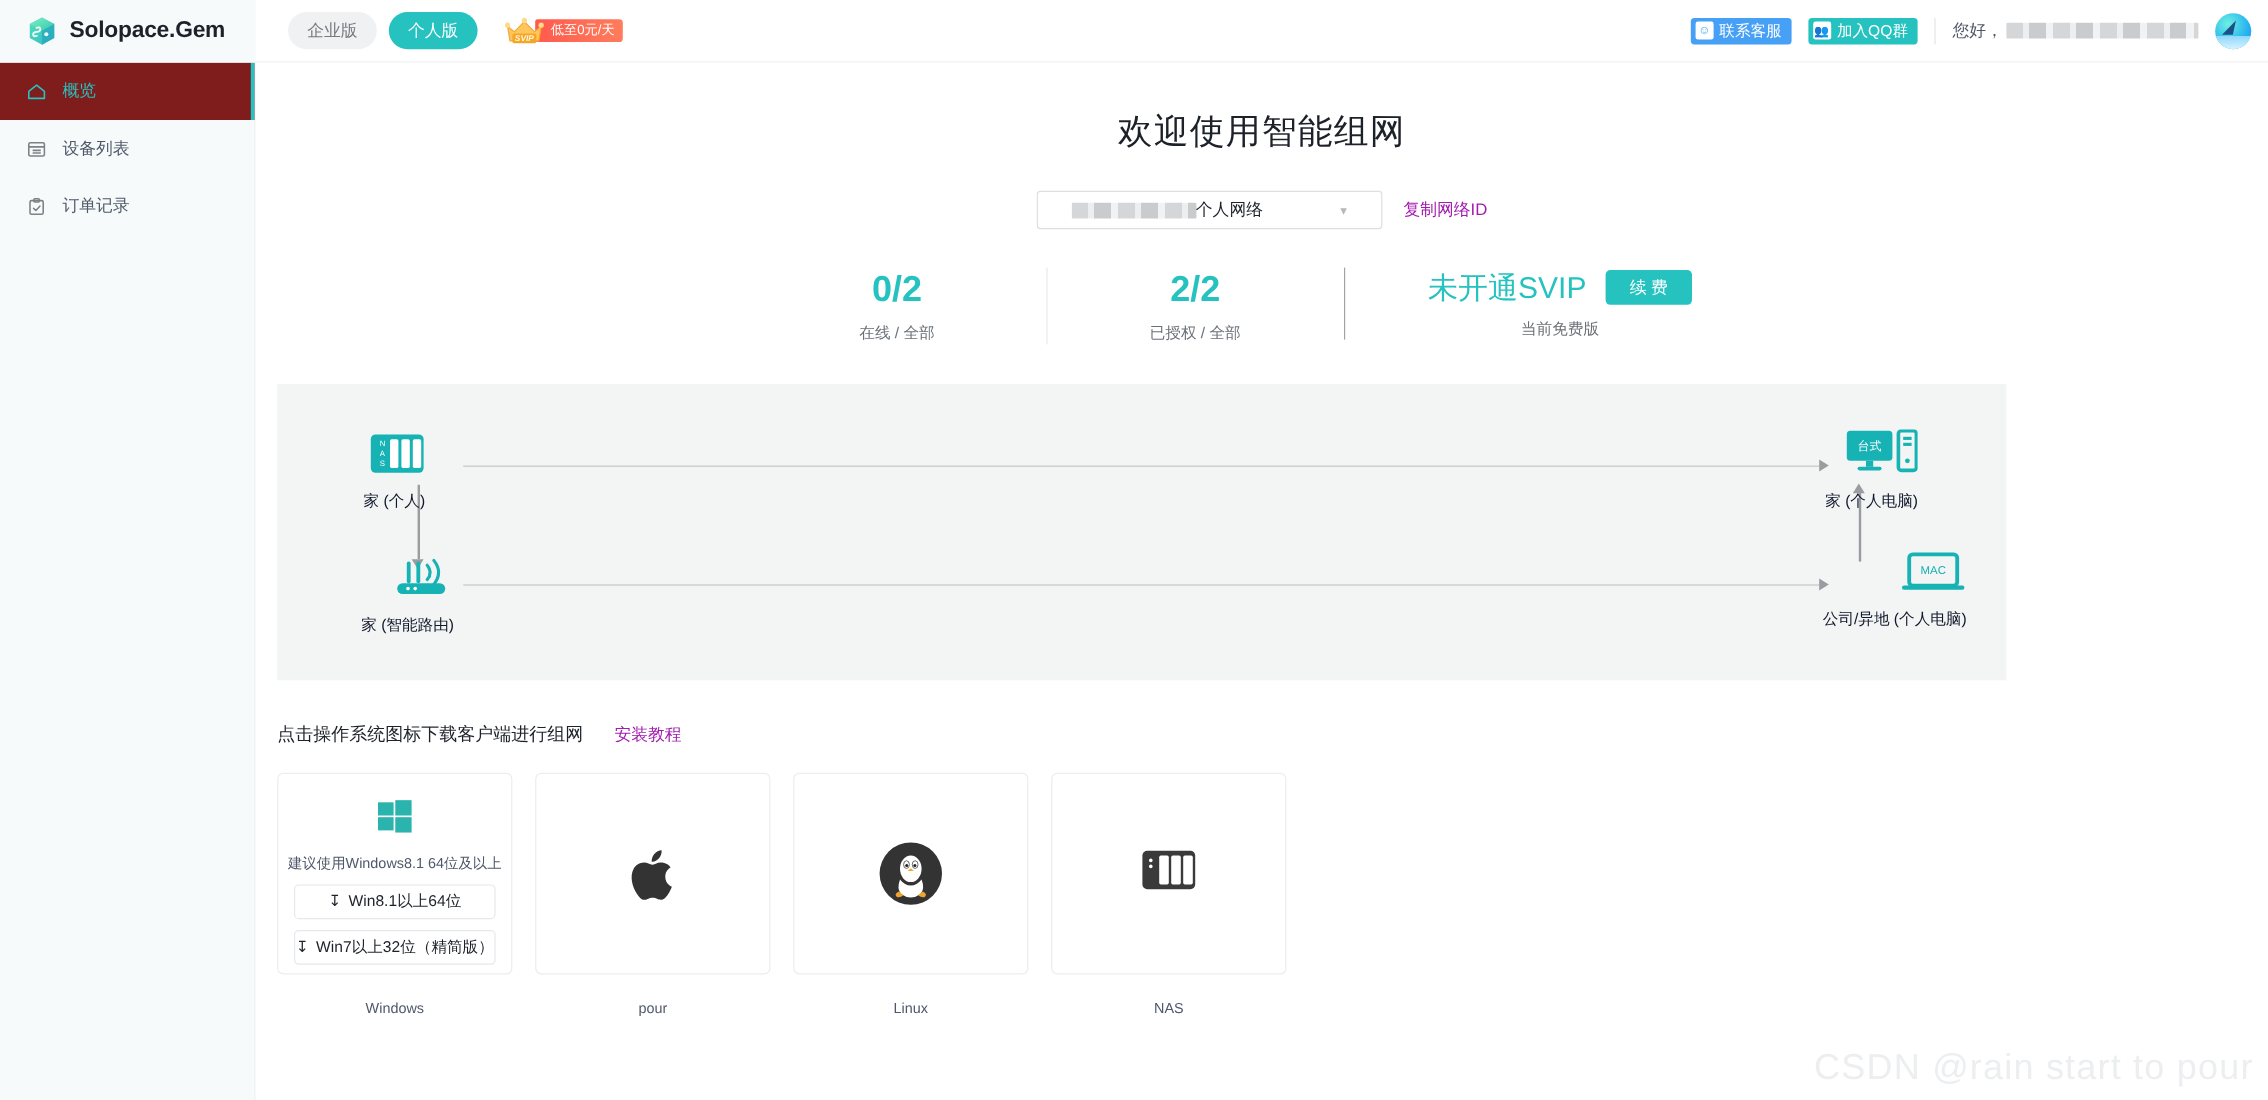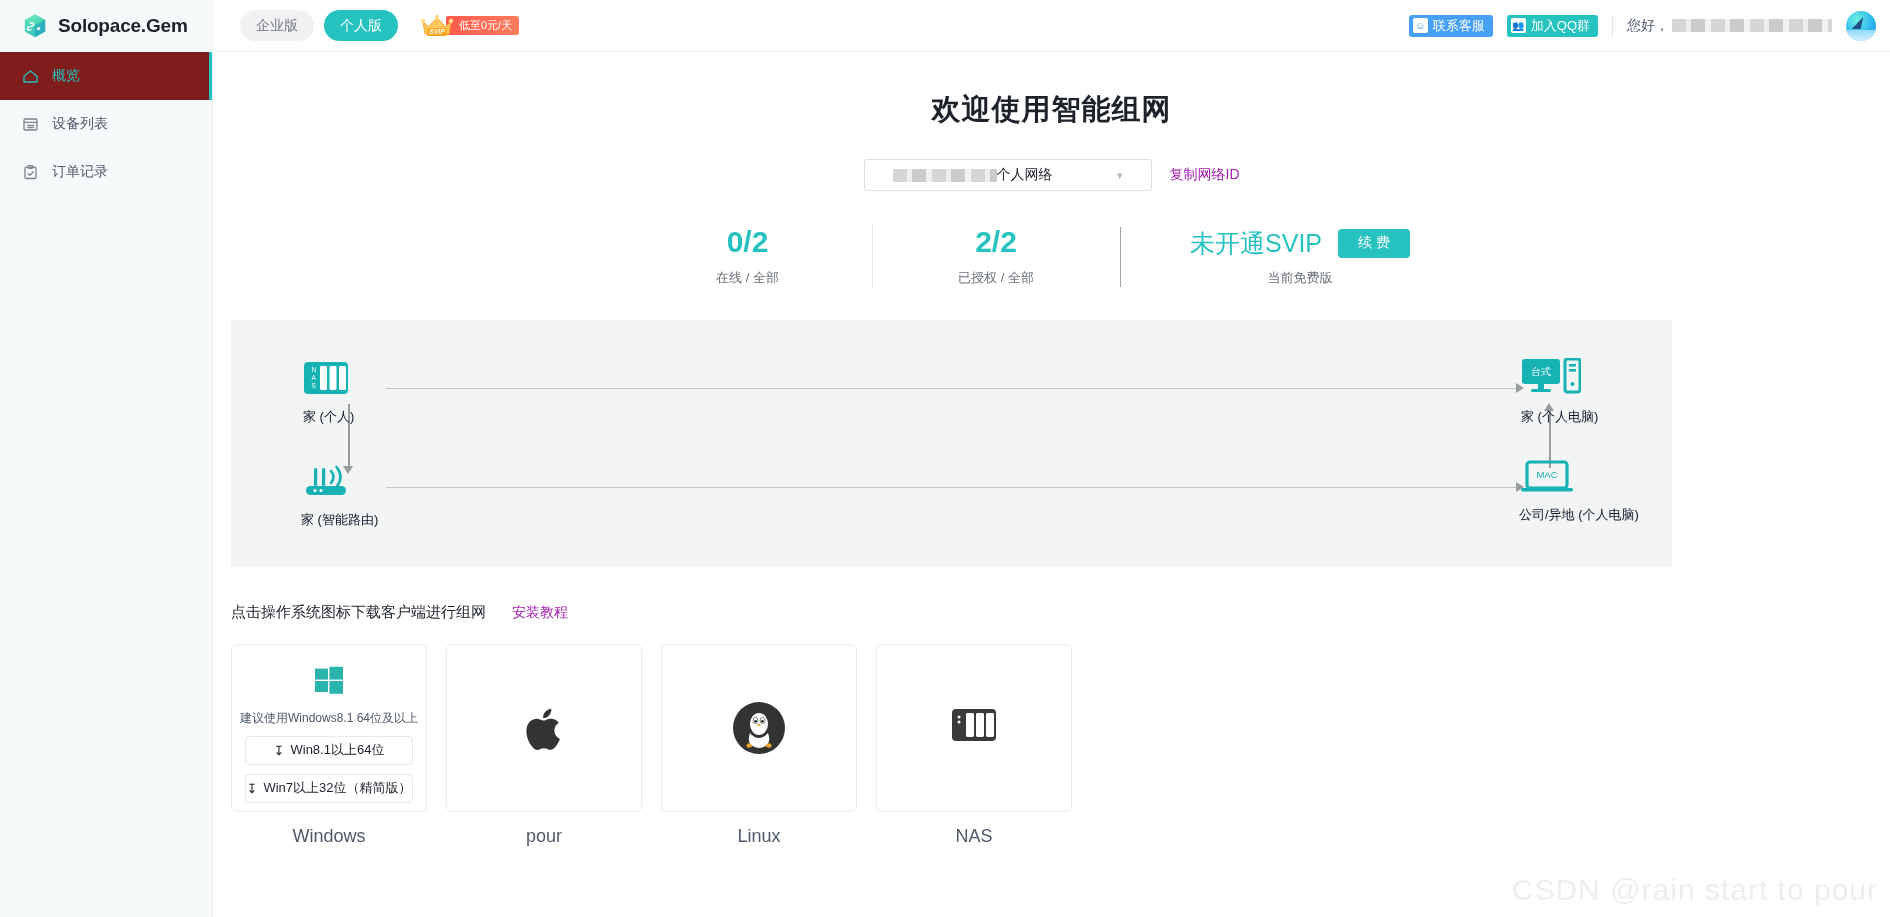--- a/index.html
+++ b/index.html
@@ -115,39 +115,39 @@
   .nav-ico { width: 17px; height: 17px; flex: 0 0 17px; display:flex; align-items:center; justify-content:center;}
 
   
   .main {
     position: absolute; top: 52px; left: 213px;
     width: 1677px; height: 865px;
     background: #ffffff; overflow: hidden;
   }
   .page-title {
     text-align: center; font-size: 29px; color: #1d2129;
-    font-weight: bold; margin-top: 38px; letter-spacing: 1px;
+    font-weight: normal; margin-top: 38px; letter-spacing: 1px;
   }
 
   .net-row {
     display: flex; align-items: center; justify-content: center;
     gap: 18px; margin-top: 29px;
   }
   .net-select {
     width: 288px; height: 32px;
     border: 1px solid #dcdfe3; border-radius: 3px;
     display: flex; align-items: center;
     padding: 0 28px; background: #fff;
     font-size: 14px; color: #1d2129; cursor: pointer;
   }
   .net-select .caret { margin-left: auto; color: #b4b8bd; font-size: 11px; }
   .link-teal { color: #a21caf; font-size: 14px; cursor: pointer; }
 
   .stats {
-    display: flex; align-items: flex-end; justify-content: center;
+    display: flex; align-items: flex-start; justify-content: center;
     margin-top: 32px;
   }
   .stat {
     width: 248px; text-align: center;
     display: flex; flex-direction: column; justify-content: center;
   }
   .stat + .stat { border-left: 1px solid #e8eaec; }
   .stat .big { font-size: 30px; color: #25c2c0; font-weight: bold; line-height: 1.25; }
   .stat .sub { font-size: 13px; color: #6b7178; margin-top: 8px; }
   .svip {
@@ -164,21 +164,21 @@
   }
   .svip-sub { font-size: 13px; color: #6b7178; margin-top: 9px; }
 
   
   .diagram {
     position: relative;
     margin: 33px 0 0 18px;
     width: 1441px; height: 247px;
     background: #f3f4f4;
   }
-  .node { position: absolute; text-align: left; }
+  .node { position: absolute; text-align: right; }
   .node .cap { font-size: 13px; color: #0f172a; margin-top: 8px; white-space: nowrap; }
   .hline { position: absolute; height: 1px; background: #c4c7c9; }
   .arrowR {
     position: absolute; width: 0; height: 0;
     border-top: 5px solid transparent; border-bottom: 5px solid transparent;
     border-left: 8px solid #9a9da0;
   }
   .vline { position: absolute; width: 1.5px; background: #9a9da0; }
   .arrowD {
     position: absolute; width: 0; height: 0;
@@ -209,21 +209,21 @@
   .os-card.win { padding-top: 20px; }
   .win-note { font-size: 12px; color: #4e5969; margin-top: 11px; }
   .dl-btn {
     width: 168px; height: 29px; margin-top: 9px;
     border: 1px solid #e6e8ea; border-radius: 4px;
     background: #fff; display: flex; align-items: center; justify-content: center;
     gap: 6px; font-size: 13px; color: #1d2129; cursor: pointer;
   }
   .os-name {
     position: absolute; bottom: -36px; left: 0; width: 100%;
-    text-align: center; font-size: 18px; color: #4e5969;
+    text-align: center; font-size: 12px; color: #4e5969;
   }
 
   .watermark {
     position: absolute; right: 12px; bottom: 10px;
     font-size: 30px; color: #eceef0; white-space: nowrap;
     letter-spacing: 1px; user-select: none;
   }
 </style>
 </head>
 <body>

